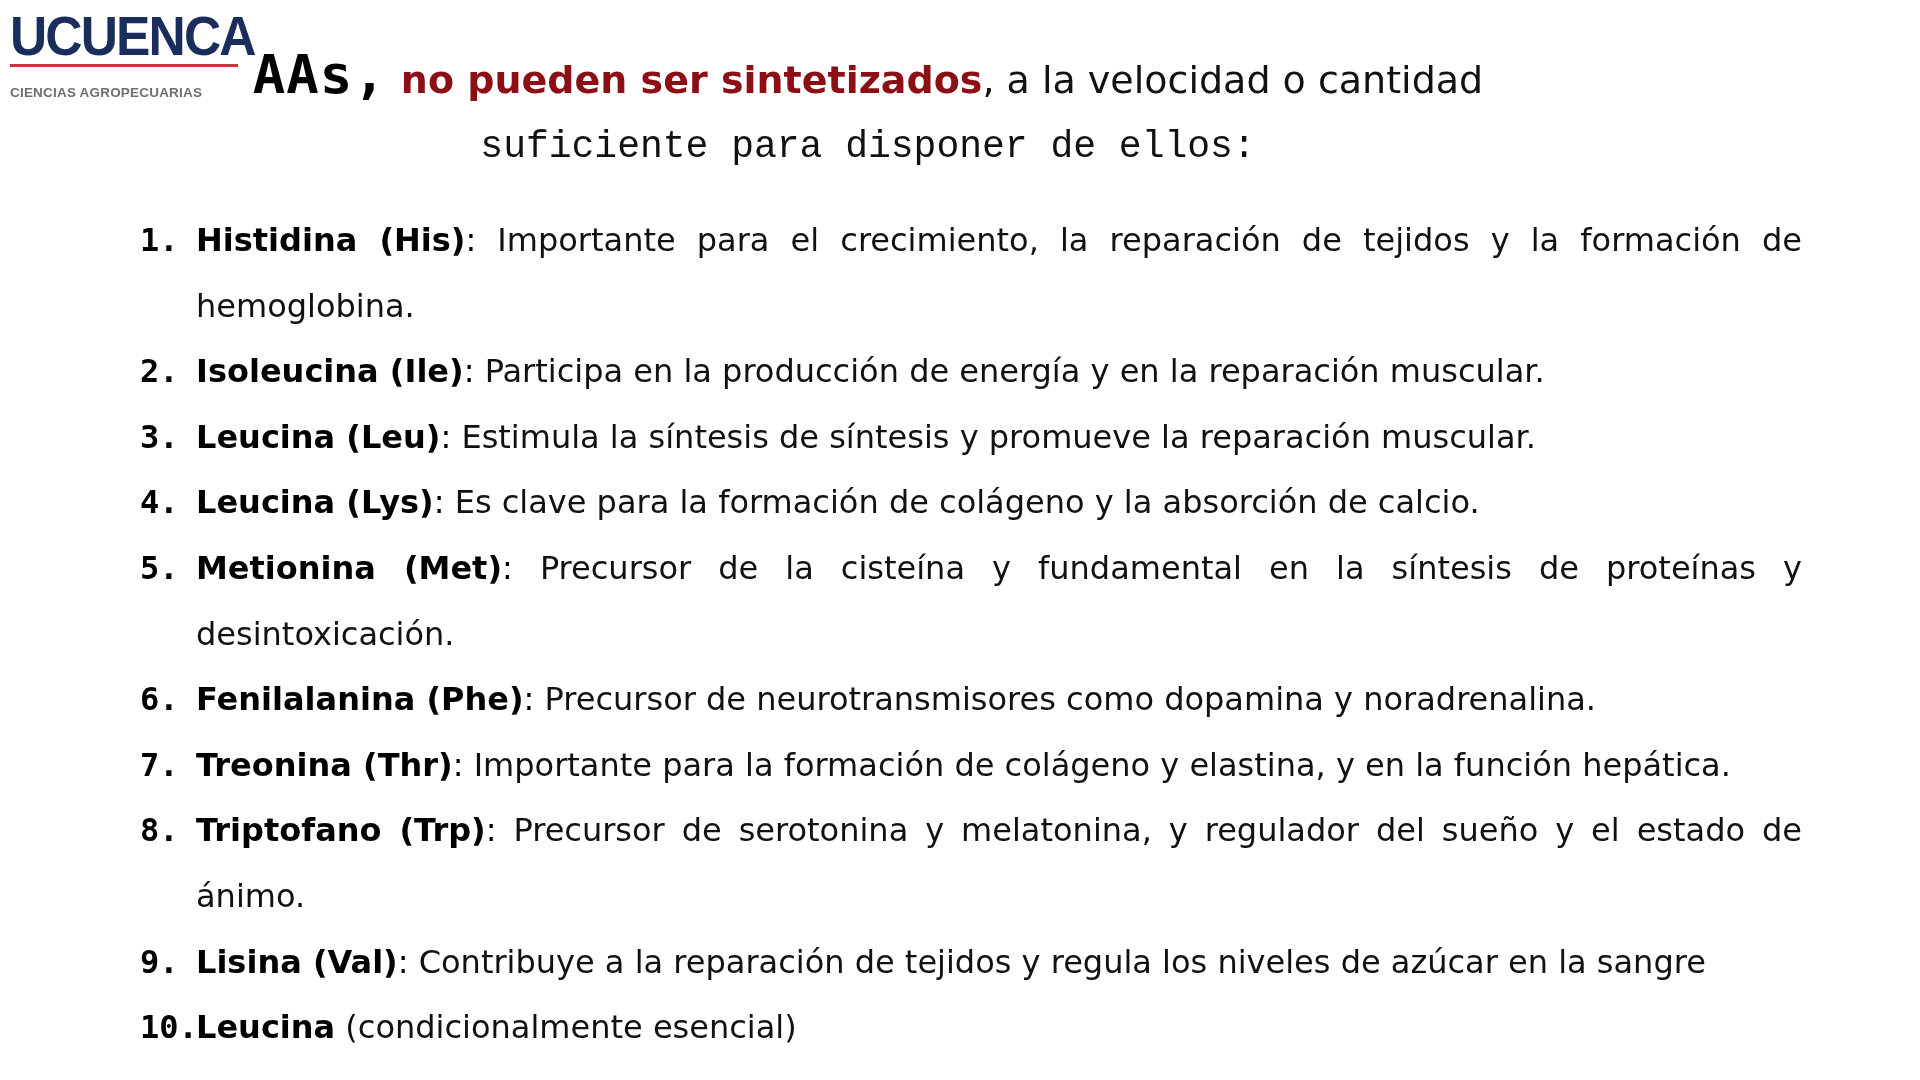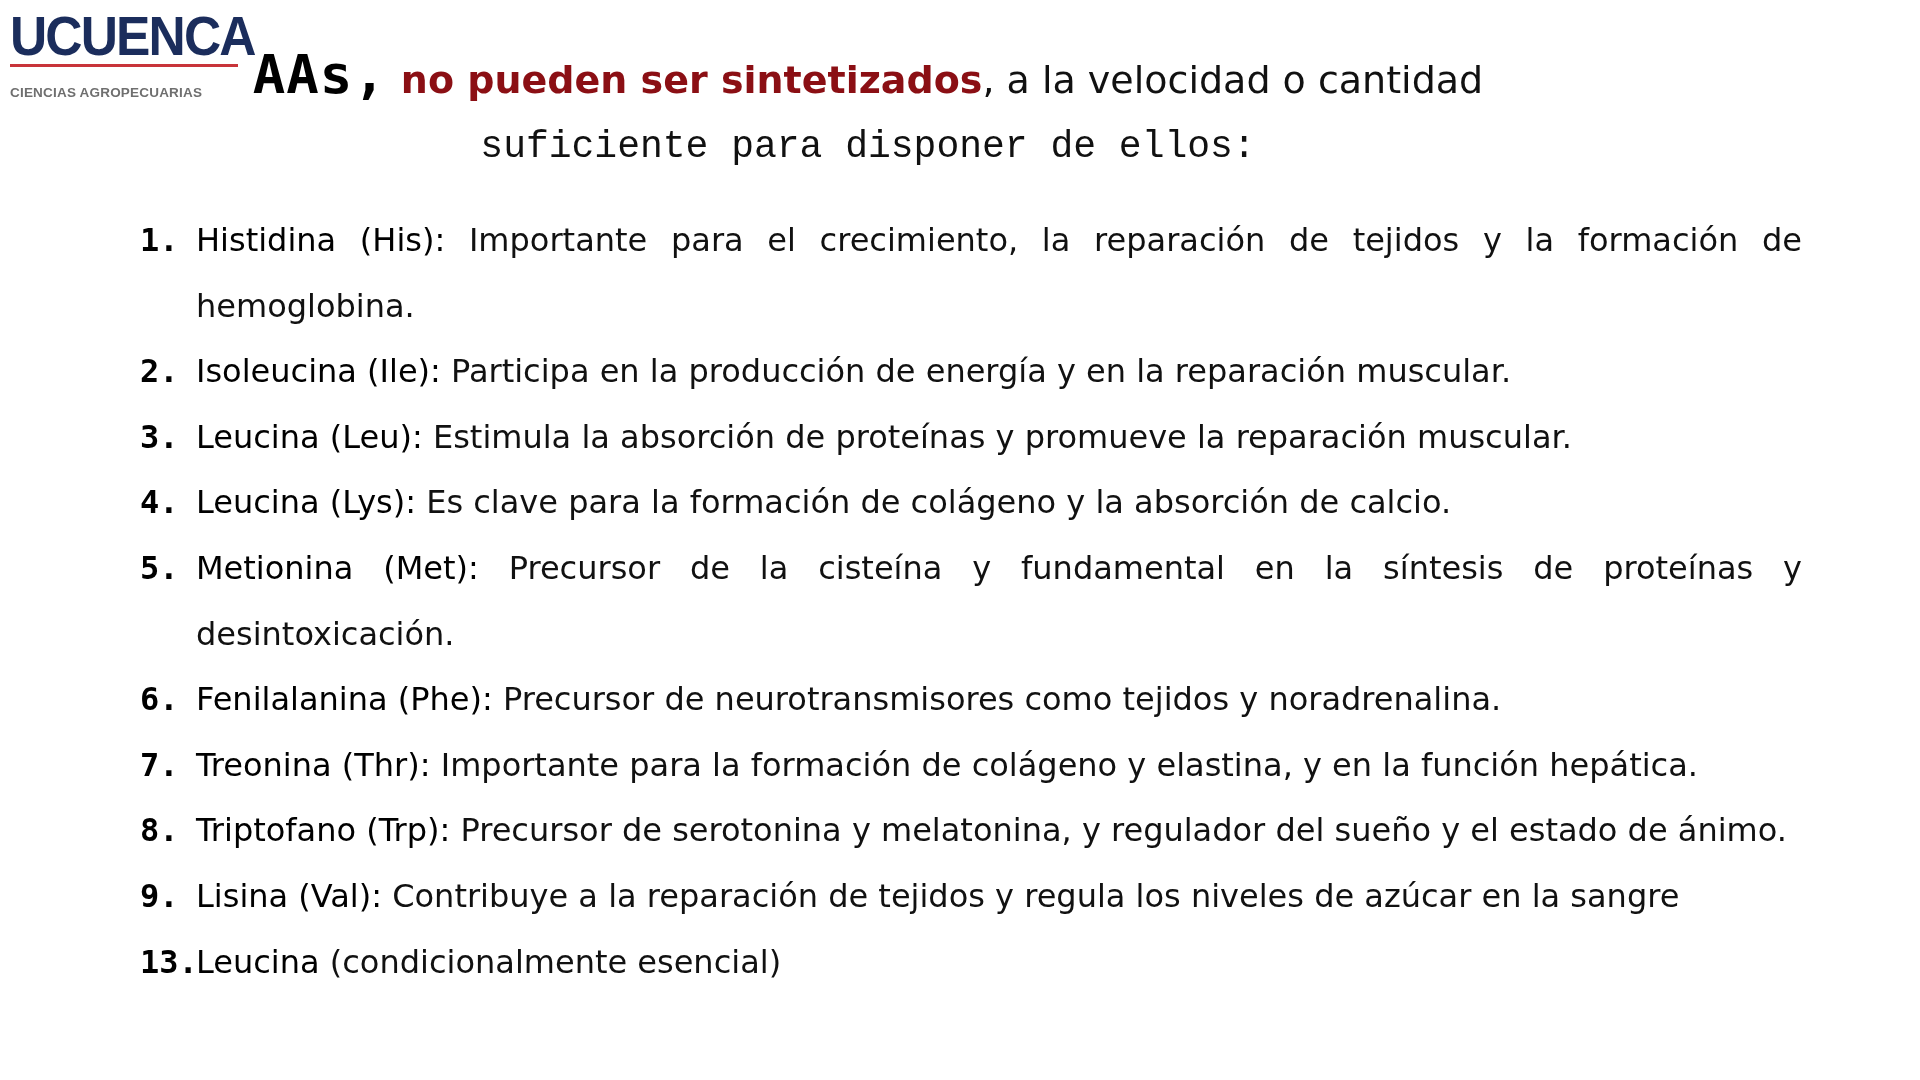--- a/index.html
+++ b/index.html
@@ -107,21 +107,21 @@
   }
   .item-num {
     position: absolute;
     left: 0;
     top: 0;
     font-family: "DejaVu Sans Mono", monospace;
     font-weight: bold;
     font-size: 32px;
   }
   .item-name {
-    font-weight: normal;
+    font-weight: bold;
   }
   .item-desc {
     color: #111;
   }
 </style>
 </head>
 <body>
 
 <div class="logo">
   <div class="logo-main">UCUENCA</div>
@@ -137,36 +137,36 @@
 </div>
 
 <ol class="list">
   <li class="list-item">
     <span class="item-num">1.</span><span class="item-name">Histidina (His)</span><span>:</span><span class="item-desc"> Importante para el crecimiento, la reparación de tejidos y la formación de hemoglobina.</span>
   </li>
   <li class="list-item">
     <span class="item-num">2.</span><span class="item-name">Isoleucina (Ile)</span><span>:</span><span class="item-desc"> Participa en la producción de energía y en la reparación muscular.</span>
   </li>
   <li class="list-item">
-    <span class="item-num">3.</span><span class="item-name">Leucina (Leu)</span><span>:</span><span class="item-desc"> Estimula la absorción de proteínas y promueve la reparación muscular.</span>
+    <span class="item-num">3.</span><span class="item-name">Leucina (Leu)</span><span>:</span><span class="item-desc"> Estimula la síntesis de síntesis y promueve la reparación muscular.</span>
   </li>
   <li class="list-item">
     <span class="item-num">4.</span><span class="item-name">Leucina (Lys)</span><span>:</span><span class="item-desc"> Es clave para la formación de colágeno y la absorción de calcio.</span>
   </li>
   <li class="list-item">
     <span class="item-num">5.</span><span class="item-name">Metionina (Met)</span><span>:</span><span class="item-desc"> Precursor de la cisteína y fundamental en la síntesis de proteínas y desintoxicación.</span>
   </li>
   <li class="list-item">
-    <span class="item-num">6.</span><span class="item-name">Fenilalanina (Phe)</span><span>:</span><span class="item-desc"> Precursor de neurotransmisores como tejidos y noradrenalina.</span>
+    <span class="item-num">6.</span><span class="item-name">Fenilalanina (Phe)</span><span>:</span><span class="item-desc"> Precursor de neurotransmisores como dopamina y noradrenalina.</span>
   </li>
   <li class="list-item">
     <span class="item-num">7.</span><span class="item-name">Treonina (Thr)</span><span>:</span><span class="item-desc"> Importante para la formación de colágeno y elastina, y en la función hepática.</span>
   </li>
   <li class="list-item">
     <span class="item-num">8.</span><span class="item-name">Triptofano (Trp)</span><span>:</span><span class="item-desc"> Precursor de serotonina y melatonina, y regulador del sueño y el estado de ánimo.</span>
   </li>
   <li class="list-item">
     <span class="item-num">9.</span><span class="item-name">Lisina (Val)</span><span>:</span><span class="item-desc"> Contribuye a la reparación de tejidos y regula los niveles de azúcar en la sangre</span>
   </li>
   <li class="list-item">
-    <span class="item-num">13.</span><span class="item-name">Leucina</span><span></span><span class="item-desc"> (condicionalmente esencial)</span>
+    <span class="item-num">10.</span><span class="item-name">Leucina</span><span></span><span class="item-desc"> (condicionalmente esencial)</span>
   </li>
 </ol>
 
 </body></html>

